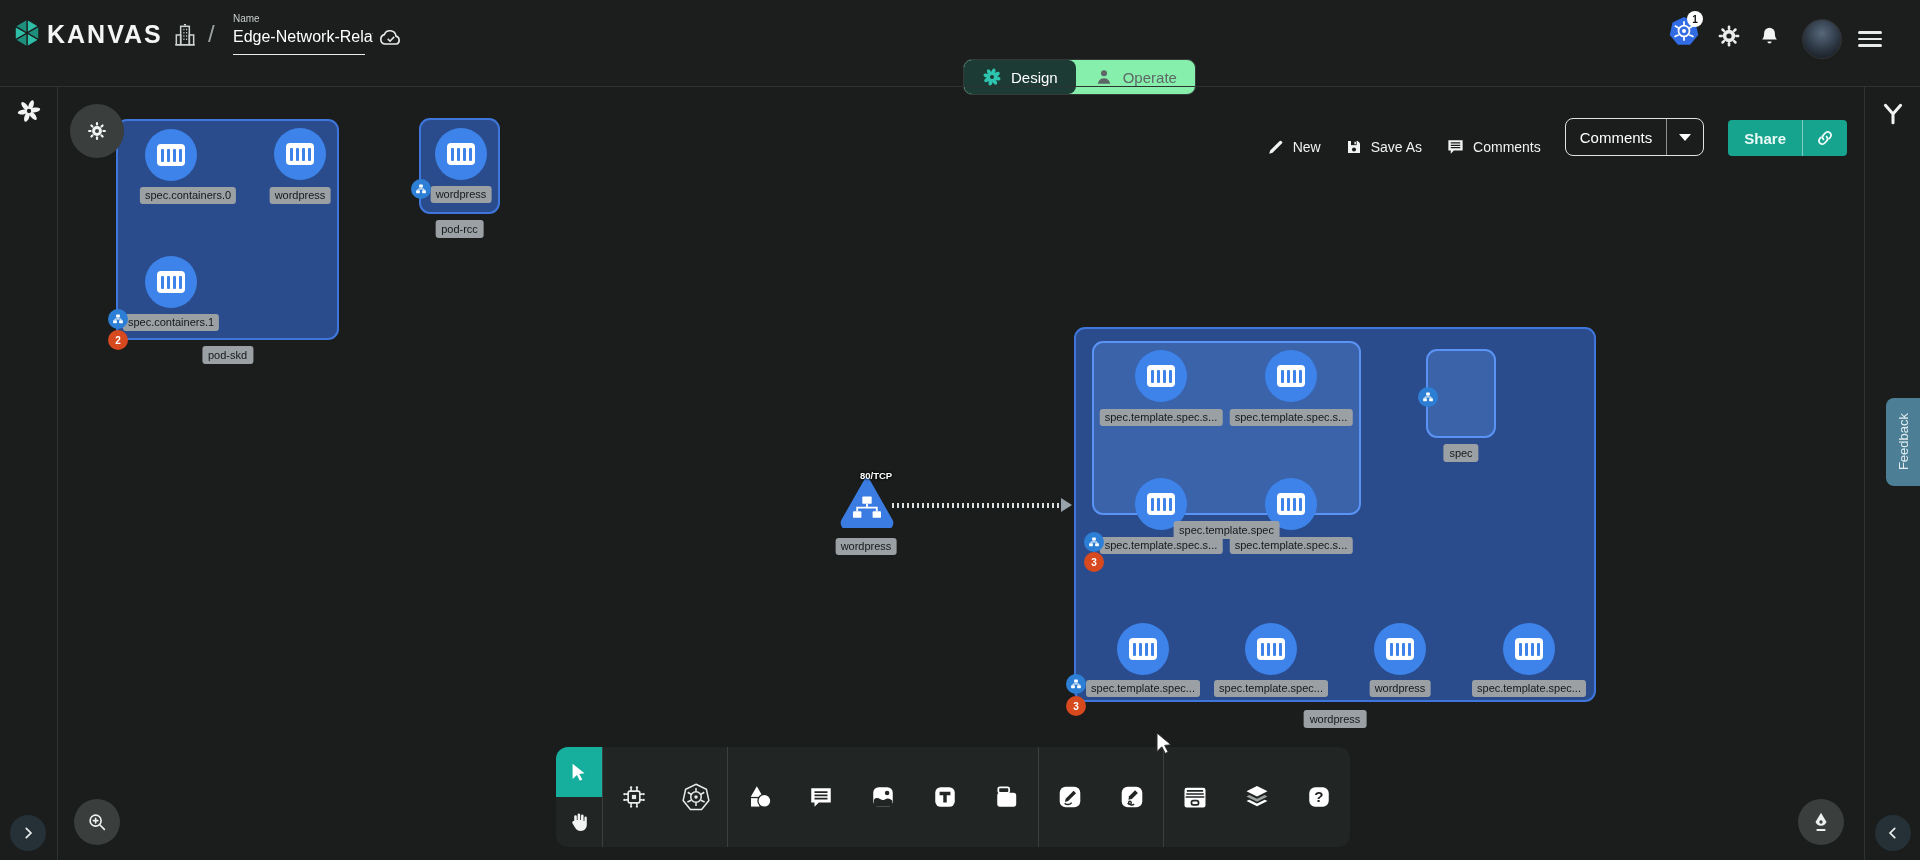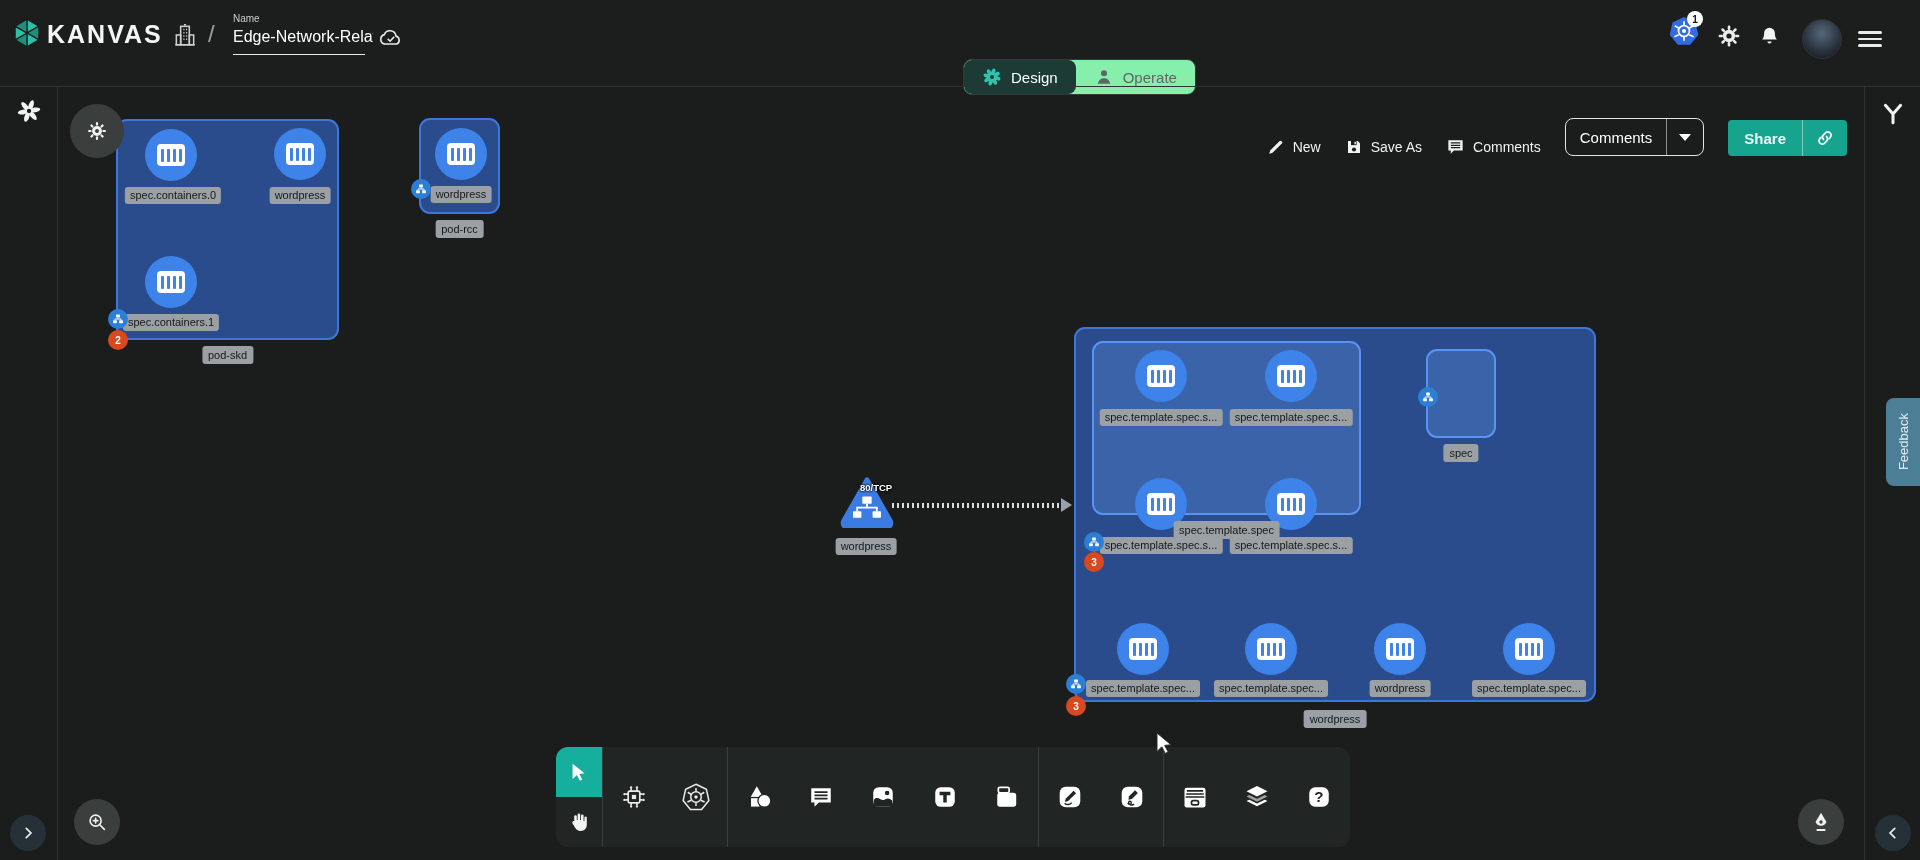--- a/index.html
+++ b/index.html
@@ -69,21 +69,21 @@
   .badge { position:absolute; left:-10px; width:20px; height:20px; border-radius:50%;
            display:flex; align-items:center; justify-content:center; font-size:10px; color:#fff; }
   .badge.blue { background:#2d7fd6; }
   .badge.orange { background:#d7491f; font-weight:bold; }
 
   #edge-line { position:absolute; left:892px; top:498px; width:180px; height:14px; }
   #edge-line .dash { position:absolute; left:0; right:10px; top:5px; height:5px;
       background:repeating-linear-gradient(90deg,#d8dde0 0 2px, transparent 2px 5px); }
   #edge-line .head { position:absolute; right:0; top:0; width:0; height:0;
       border-top:7px solid transparent; border-bottom:7px solid transparent; border-left:11px solid #98a2ab; }
-  #edge-port { position:absolute; left:860px; top:482px; color:#fff; font-size:9.5px; font-weight:bold;
+  #edge-port { position:absolute; left:860px; top:470px; color:#fff; font-size:9.5px; font-weight:bold;
       text-shadow:0 0 3px #000, 0 0 2px #000; }
 
   
   #toolbar { position:absolute; left:556px; top:747px; height:100px; display:inline-flex;
              background:#212524; border-radius:12px; }
   #sel-col { width:46px; display:flex; flex-direction:column; border-radius:12px 0 0 12px; overflow:hidden; }
   #sel-col .half { height:50px; display:flex; align-items:center; justify-content:center; cursor:pointer; }
   #sel-col .half.active { background:#16ae9c; }
   .tdiv { width:1px; background:#3a403f; margin:0; }
   .tcell { width:62px; display:flex; align-items:center; justify-content:center; cursor:pointer; }
@@ -244,21 +244,21 @@
 
   <div class="group" style="left:116px;top:119px;width:223px;height:221px">
     <div class="cnode" style="left:27px;top:8px">
       <span class="cicon">
           <i></i>
           <i></i>
           <i></i>
           <i></i>
         </span>
     </div>
-    <div class="chip" style="left:55px;top:66px">spec.containers.0</div>
+    <div class="chip" style="left:70px;top:66px">spec.containers.0</div>
     <div class="cnode" style="left:156px;top:7px">
       <span class="cicon">
           <i></i>
           <i></i>
           <i></i>
           <i></i>
         </span>
     </div>
     <div class="chip" style="left:182px;top:66px">wordpress</div>
     <div class="cnode" style="left:27px;top:135px">

